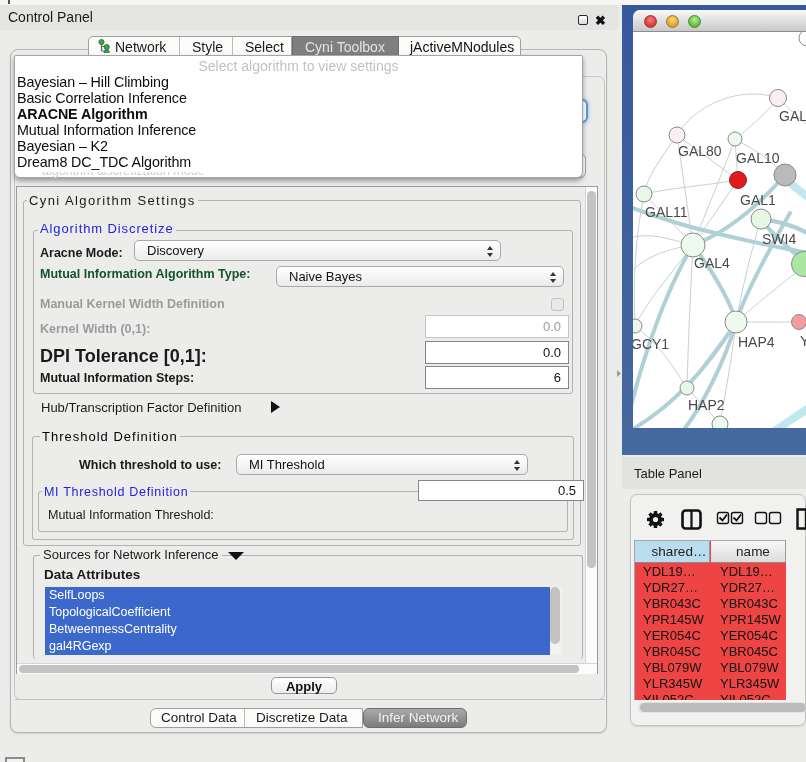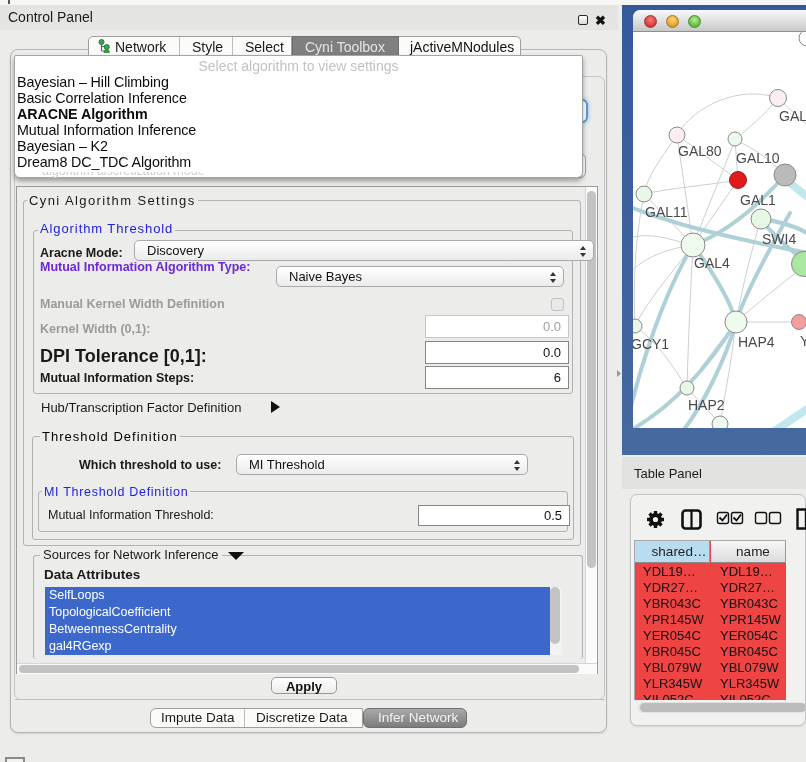--- a/index.html
+++ b/index.html
@@ -50,27 +50,27 @@
 <div class="abs" style="left:585px;top:187px;width:12px;height:486px;background:#fbfbfb;border-left:1px solid #d5d5d5;"></div>
 <div class="abs" style="left:586.5px;top:191px;width:9px;height:377px;background:#c3c3c3;border-radius:5px;"></div>
 
 <div class="abs" style="left:17px;top:663px;width:580px;height:11px;background:#fbfbfb;border-top:1px solid #d5d5d5;"></div>
 <div class="abs" style="left:19px;top:665px;width:560px;height:8px;background:#c3c3c3;border-radius:4px;"></div>
 
 <div class="abs" style="left:23px;top:200px;width:558px;height:346px;border:1px solid #b2b2b2;border-radius:3px;"></div>
 <div class="abs" style="left:27px;top:193px;background:#ececea;padding:0 2px;font-size:13px;letter-spacing:1.4px;color:#1a1a1a;">Cyni Algorithm Settings</div>
 
 <div class="abs" style="left:33px;top:230px;width:540px;height:164px;border:1px solid #b2b2b2;border-radius:3px;"></div>
-<div class="abs" style="left:38px;top:221px;background:#ececea;padding:0 2px;font-size:13px;letter-spacing:0.9px;color:#2222dd;">Algorithm Threshold</div>
+<div class="abs" style="left:38px;top:221px;background:#ececea;padding:0 2px;font-size:13px;letter-spacing:0.9px;color:#2222dd;">Algorithm Discretize</div>
 
 <div class="abs" style="left:40px;top:246px;font-size:12.5px;font-weight:bold;color:#1a1a1a;">Aracne Mode:</div>
-<div class="combo abs" style="left:134px;top:240px;width:460px;height:21px;">
+<div class="combo abs" style="left:134px;top:240px;width:367px;height:21px;">
     <span>Discovery</span>
   </div>
-<div class="abs" style="left:40px;top:260px;font-size:12.5px;font-weight:bold;color:#6d28d9;">Mutual Information Algorithm Type:</div>
+<div class="abs" style="left:40px;top:267px;font-size:12.5px;font-weight:bold;color:#14532d;">Mutual Information Algorithm Type:</div>
 <div class="combo abs" style="left:276px;top:266px;width:288px;height:21px;">
     <span>Naive Bayes</span>
   </div>
 <div class="abs" style="left:40px;top:297px;font-size:12.5px;font-weight:bold;color:#9b9b9b;">Manual Kernel Width Definition</div>
 <div class="abs" style="left:551px;top:298px;width:13px;height:13px;border:1px solid #c2c2c2;border-radius:3px;background:#e9e9e9;"></div>
 <div class="abs" style="left:40px;top:322px;font-size:12.5px;font-weight:bold;color:#9b9b9b;">Kernel Width (0,1):</div>
 <div class="abs" style="left:425px;top:315px;width:144px;height:23px;border:1px solid #c6c6c6;background:#fff;font-size:13px;color:#9b9b9b;text-align:right;padding:3px 7px 0 0;">0.0</div>
 <div class="abs" style="left:40px;top:346px;font-size:18px;font-weight:bold;color:#1a1a1a;">DPI Tolerance [0,1]:</div>
 <div class="abs" style="left:425px;top:341px;width:144px;height:23px;border:1px solid #868686;background:#fff;font-size:13px;color:#111;text-align:right;padding:3px 7px 0 0;">0.0</div>
 <div class="abs" style="left:40px;top:371px;font-size:12.5px;font-weight:bold;color:#1a1a1a;">Mutual Information Steps:</div>
@@ -82,38 +82,38 @@
 <div class="abs" style="left:32px;top:436px;width:542px;height:104px;border:1px solid #b2b2b2;border-radius:3px;"></div>
 <div class="abs" style="left:40px;top:429px;background:#ececea;padding:0 2px;font-size:13px;letter-spacing:1.0px;color:#000000;">Threshold Definition</div>
 <div class="abs" style="left:79px;top:458px;font-size:12.5px;font-weight:bold;color:#1a1a1a;">Which threshold to use:</div>
 <div class="combo abs" style="left:236px;top:454px;width:292px;height:21px;">
     <span>MI Threshold</span>
   </div>
 
 <div class="abs" style="left:38px;top:491px;width:530px;height:41px;border:1px solid #b2b2b2;border-radius:3px;"></div>
 <div class="abs" style="left:42px;top:485px;background:#ececea;padding:0 2px;font-size:12.5px;letter-spacing:0.7px;color:#2222dd;">MI Threshold Definition</div>
 <div class="abs" style="left:48px;top:508px;font-size:12.5px;font-weight:normal;color:#1a1a1a;">Mutual Information Threshold:</div>
-<div class="abs" style="left:418px;top:505px;width:152px;height:21px;border:1px solid #868686;background:#fff;font-size:13px;color:#111;text-align:right;padding:2px 7px 0 0;">0.5</div>
+<div class="abs" style="left:418px;top:480px;width:166px;height:21px;border:1px solid #868686;background:#fff;font-size:13px;color:#111;text-align:right;padding:2px 7px 0 0;">0.5</div>
 
 <div class="abs" style="left:33px;top:555px;width:550px;height:104px;border:1px solid #b2b2b2;border-radius:3px;border-bottom:none;"></div>
 <div class="abs" style="left:40px;top:547px;background:#ececea;padding:0 3px;font-size:13px;color:#1a1a1a;">Sources for Network Inference</div>
 <div class="abs" style="left:228px;top:552px;width:0;height:0;border-top:8px solid #111;border-left:8px solid transparent;border-right:8px solid transparent;"></div>
 <div class="abs" style="left:44px;top:567px;font-size:13.5px;font-weight:bold;color:#1a1a1a;">Data Attributes</div>
 
 <div class="abs" style="left:45px;top:587px;width:505px;height:68px;background:#3d68cb;color:#fff;font-size:12.5px;line-height:17px;padding-left:4px;">SelfLoops<br>TopologicalCoefficient<br>BetweennessCentrality<br>gal4RGexp</div>
 <div class="abs" style="left:550px;top:587px;width:12px;height:68px;background:#f2f2f2;"></div>
 <div class="abs" style="left:550px;top:587px;width:10px;height:57px;background:#c3c3c3;border-radius:5px;"></div>
 
 <div class="abs" style="left:271px;top:677px;width:66px;height:17px;border:1px solid #989898;border-radius:5px;background:linear-gradient(#ffffff,#ececec);text-align:center;font-size:13px;font-weight:bold;color:#111;padding-top:1px;">Apply</div>
 <div class="abs" style="left:15px;top:699px;width:590px;height:1px;background:#c0c0c0;"></div>
 
 <div class="abs" style="left:150px;top:708px;width:213px;height:20px;background:#fbfbfa;border:1px solid #9f9f9f;border-radius:6px 0 0 6px;"></div>
 <div class="abs" style="left:244px;top:709px;width:1px;height:18px;background:#bcbcbc;"></div>
 <div class="abs" style="left:363px;top:708px;width:104px;height:20px;background:linear-gradient(#a9a9a9,#7c7c7c);border:1px solid #6e6e6e;border-radius:6px;"></div>
-<div class="abs" style="left:161px;top:710px;font-size:13.5px;color:#1a1a1a;">Impute Data</div>
+<div class="abs" style="left:161px;top:710px;font-size:13.5px;color:#1a1a1a;">Control Data</div>
 <div class="abs" style="left:256px;top:710px;font-size:13.5px;color:#1a1a1a;">Discretize Data</div>
 <div class="abs" style="left:378px;top:710px;font-size:13.5px;color:#f2f2f2;">Infer Network</div>
 
 <div class="abs" style="left:14px;top:55px;width:569px;height:123px;background:#fff;border:1px solid #a5a5a5;border-radius:2px 2px 6px 6px;box-shadow:0 3px 5px rgba(0,0,0,0.35);z-index:10;"></div>
 <div class="abs" style="left:14px;top:58px;width:569px;text-align:center;font-size:14px;color:#c2c2c2;z-index:11;">Select algorithm to view settings</div>
 <div class="abs" style="left:17px;top:74px;font-size:14.3px;color:#0c0c0c;line-height:16px;z-index:11;letter-spacing:-0.1px;">Bayesian – Hill Climbing<br>Basic Correlation Inference<br><b>ARACNE Algorithm</b><br>Mutual Information Inference<br>Bayesian – K2<br>Dream8 DC_TDC Algorithm</div>
 <div class="abs" style="left:42px;top:164px;font-size:12.5px;color:#cdcdcd;z-index:12;clip-path:inset(8px 0 0 0);">algorithm discretization mode</div>
 
 <div class="abs" style="left:617px;top:370px;width:4px;height:7px;background:#9a9a9a;clip-path:polygon(0 0,100% 50%,0 100%);"></div>
 

